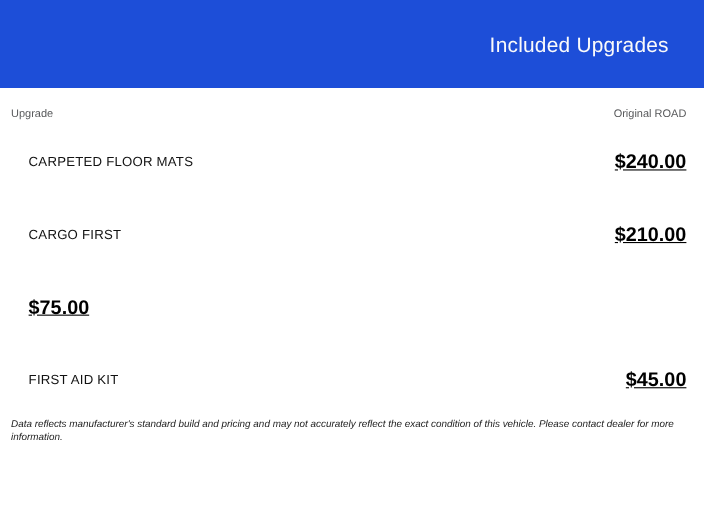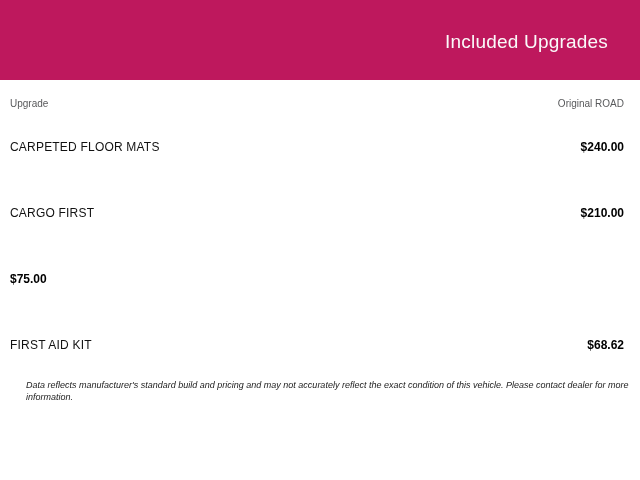--- a/index.html
+++ b/index.html
@@ -10,21 +10,21 @@
   }
   .page {
     position: relative;
     width: 640px;
     height: 480px;
     background: #ffffff;
     overflow: hidden;
   }
   .panel-header {
     height: 80px;
-    background: #be185d;
+    background: #1d4ed8;
     display: flex;
     align-items: center;
     justify-content: flex-end;
     padding: 4px 32px 0 0;
     box-sizing: border-box;
   }
   .panel-title {
     margin: 0;
     color: #fafafa;
     font-size: 19px;
@@ -36,40 +36,42 @@
     justify-content: space-between;
     align-items: flex-end;
     padding: 18px 16px 0 10px;
     color: #58595b;
     font-size: 10px;
     line-height: 12px;
     text-align: center;
   }
   .rows {
     margin-top: 4px;
+    padding-left: 16px;
   }
   .row {
     height: 66px;
     display: flex;
     justify-content: space-between;
     align-items: center;
     padding: 0 16px 0 10px;
   }
   .upgrade-name {
     font-size: 12px;
     color: #121212;
     letter-spacing: 0.2px;
   }
   .upgrade-price {
-    font-size: 12px;
+    font-size: 18px;
     font-weight: 700;
     color: #000000;
+    text-decoration: underline;
   }
   .disclaimer {
-    margin: 1px 0 0 16px;
+    margin: 1px 0 0 0;
     padding: 0 10px;
     font-size: 9px;
     font-style: italic;
     color: #222222;
     line-height: 12px;
   }
 </style>
 </head>
 <body>
 
@@ -92,19 +94,19 @@
     </div>
       <div class="row">
       <span class="upgrade-name">CARGO FIRST</span>
       <span class="upgrade-price">$210.00</span>
     </div>
       <div class="row">
       <span class="upgrade-price">$75.00</span>
     </div>
       <div class="row">
       <span class="upgrade-name">FIRST AID KIT</span>
-      <span class="upgrade-price">$68.62</span>
+      <span class="upgrade-price">$45.00</span>
     </div>
     </div>
 
   <p class="disclaimer">Data reflects manufacturer's standard build and pricing and may not accurately reflect the exact condition of this vehicle. Please contact dealer for more information.</p>
 
 </div>
 
 </body></html>

